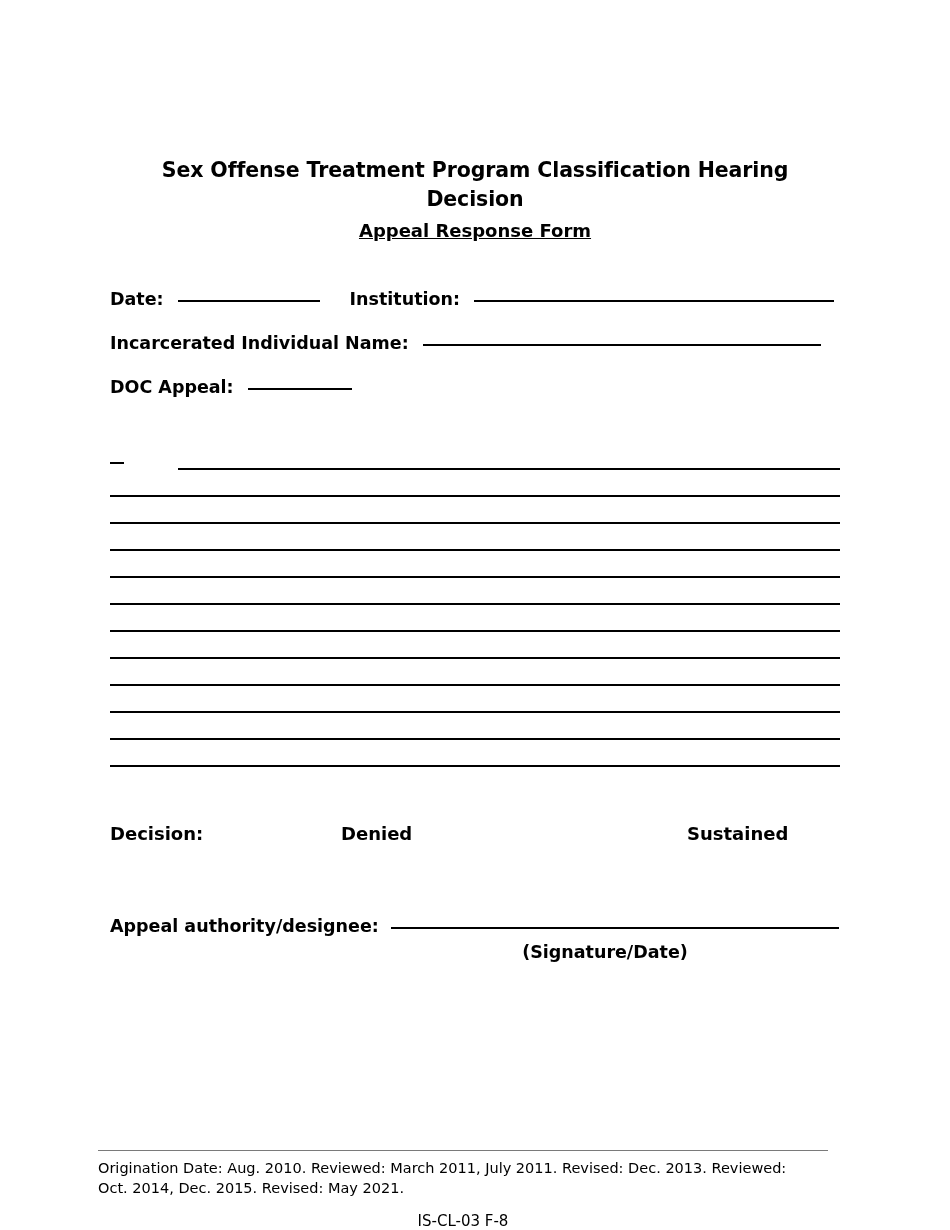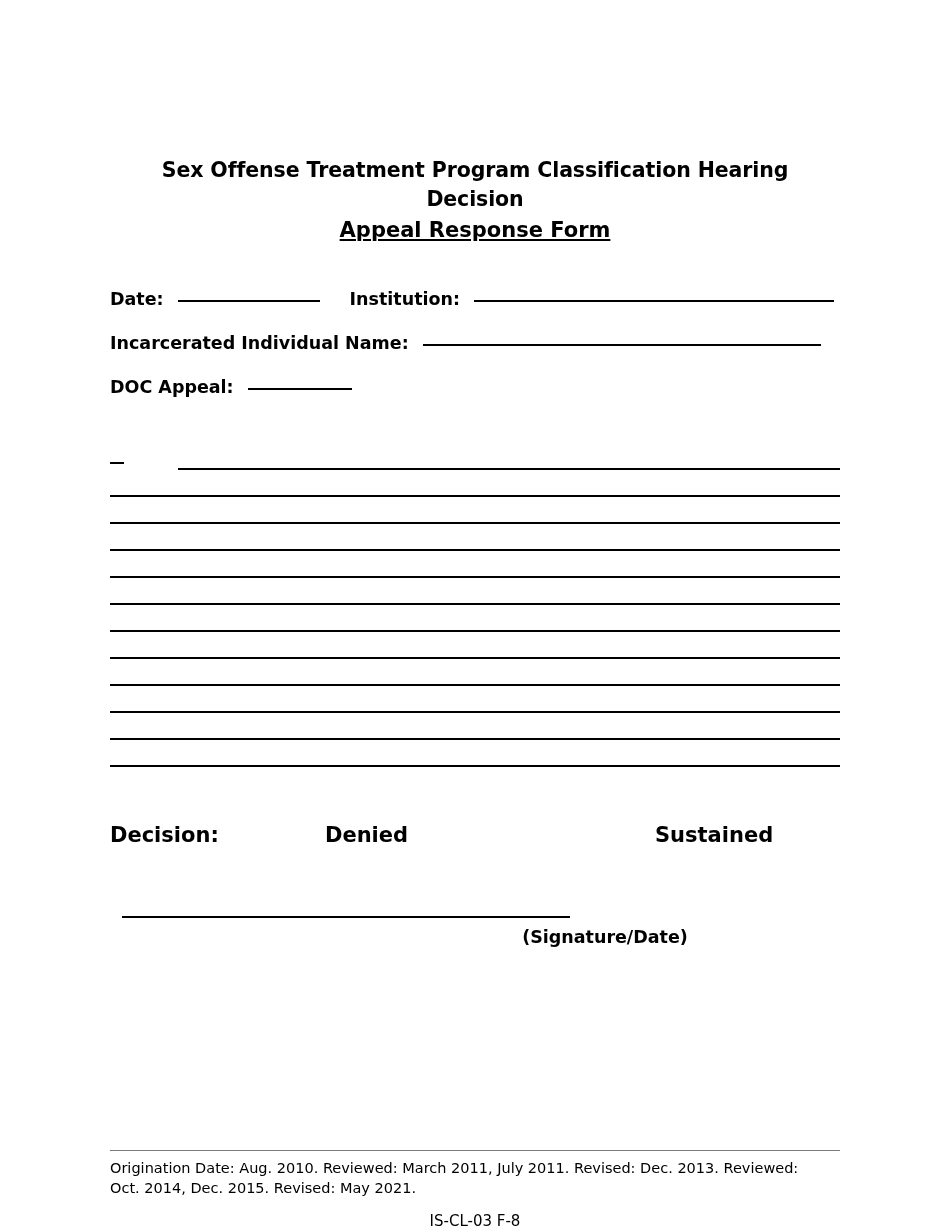--- a/index.html
+++ b/index.html
@@ -35,21 +35,21 @@
     margin-top: 108px;
     text-align: center;
   }
   .title-line {
     font-size: 20.5px;
     font-weight: bold;
     line-height: 29px;
     letter-spacing: -0.1px;
   }
   .title-underline {
-    font-size: 21px;
+    font-size: 18px;
     font-weight: bold;
     line-height: 29px;
     text-decoration: underline;
     margin-top: 2px;
   }
 
   
   .fields {
     margin-top: 44px;
   }
@@ -112,22 +112,23 @@
   .line {
     height: 25px;
     border-bottom: 2.5px solid #000;
     width: 100%;
   }
 
   
   .decision-row {
     display: flex;
     margin-top: 56px;
-    font-size: 21px;
-    font-weight: bold;
+    font-size: 18px;
+    font-weight: bold;
+    gap: 16px;
   }
   .decision-label { width: 215px; }
   .decision-opt-1 { width: 330px; }
   .decision-opt-2 { }
 
   
   .sig-row {
     display: flex;
     align-items: baseline;
     margin-top: 72px;
@@ -140,21 +141,21 @@
     font-size: 17.5px;
     font-weight: bold;
     margin-top: 6px;
     margin-left: 260px;
     text-align: center;
   }
 
   
   .footer {
     position: absolute;
-    left: 110px;
+    left: 98px;
     top: 1102px;
     width: 730px;
   }
   .footer-rule {
     border-top: 1px solid #7a7a7a;
     width: 730px;
     margin-bottom: 7px;
   }
   .footer-text {
     font-size: 14.5px;
@@ -224,20 +225,21 @@
       <div class="line"></div>
     </div>
 
     <div class="decision-row">
       <span class="decision-label">Decision:</span>
       <span class="decision-opt-1">Denied</span>
       <span class="decision-opt-2">Sustained</span>
     </div>
 
     <div class="sig-row">
+      <span class="field-label">Appeal authority/designee:</span>
       <span class="rule r-sig"></span>
     </div>
     <div class="sig-caption">(Signature/Date)</div>
 
   </div>
 
   <div class="footer">
     <div class="footer-rule"></div>
     <div class="footer-text">Origination Date: Aug. 2010. Reviewed: March 2011, July 2011. Revised: Dec. 2013. Reviewed: Oct. 2014, Dec. 2015. Revised: May 2021.</div>
     <div class="footer-code">IS-CL-03 F-8</div>

